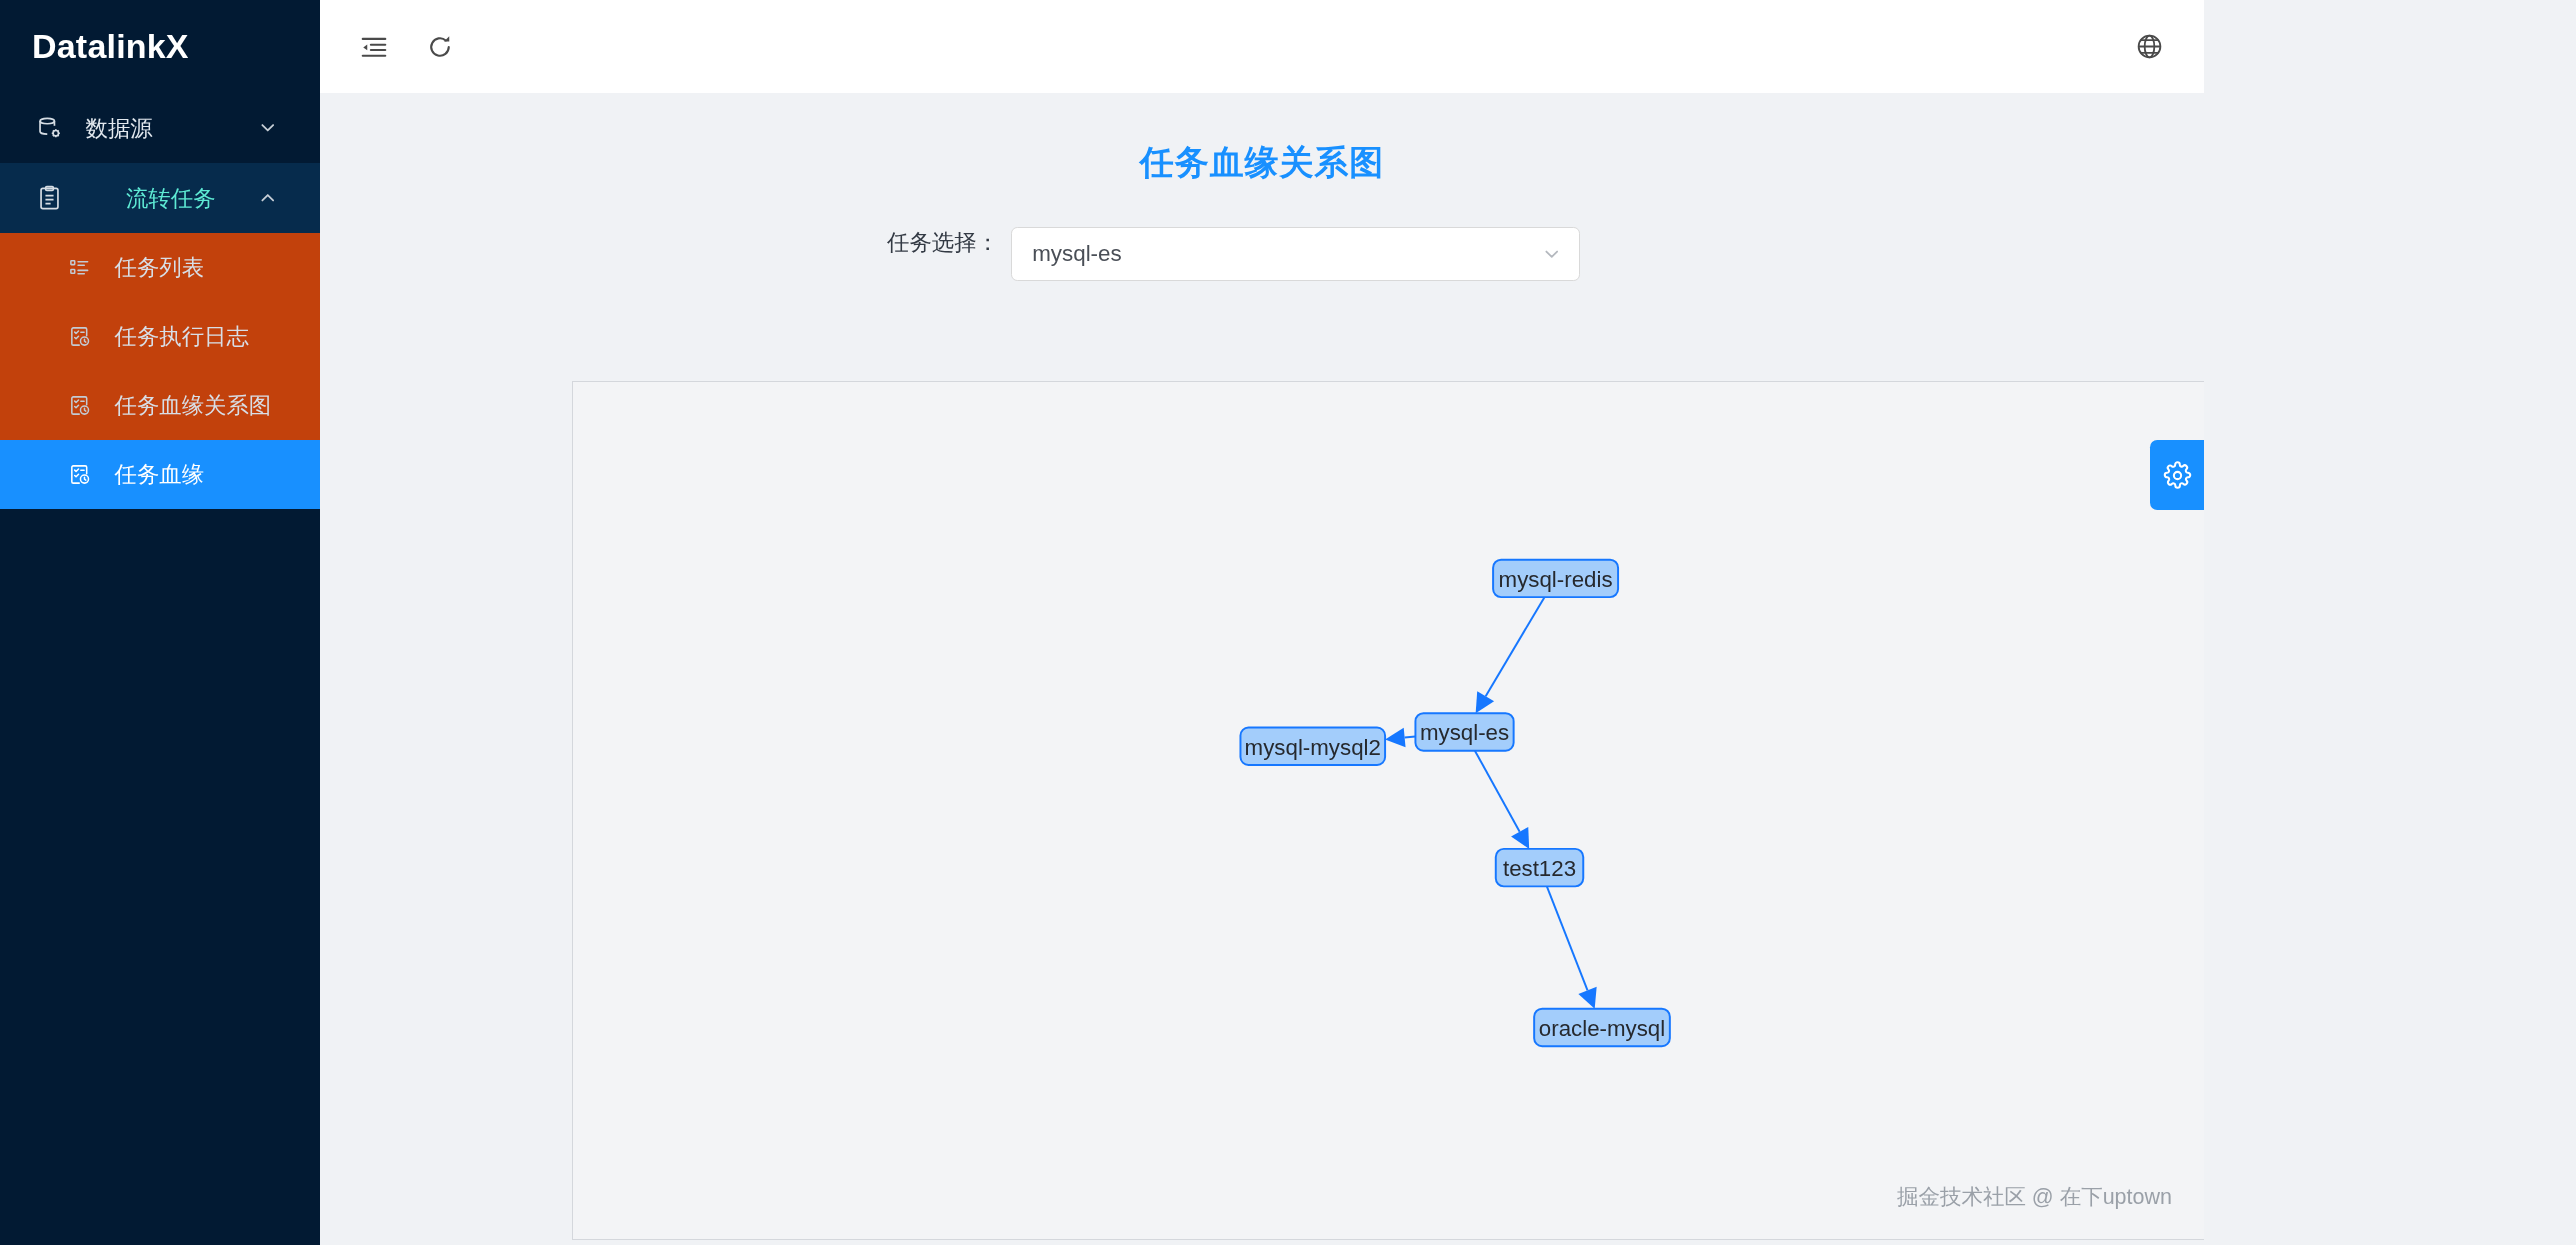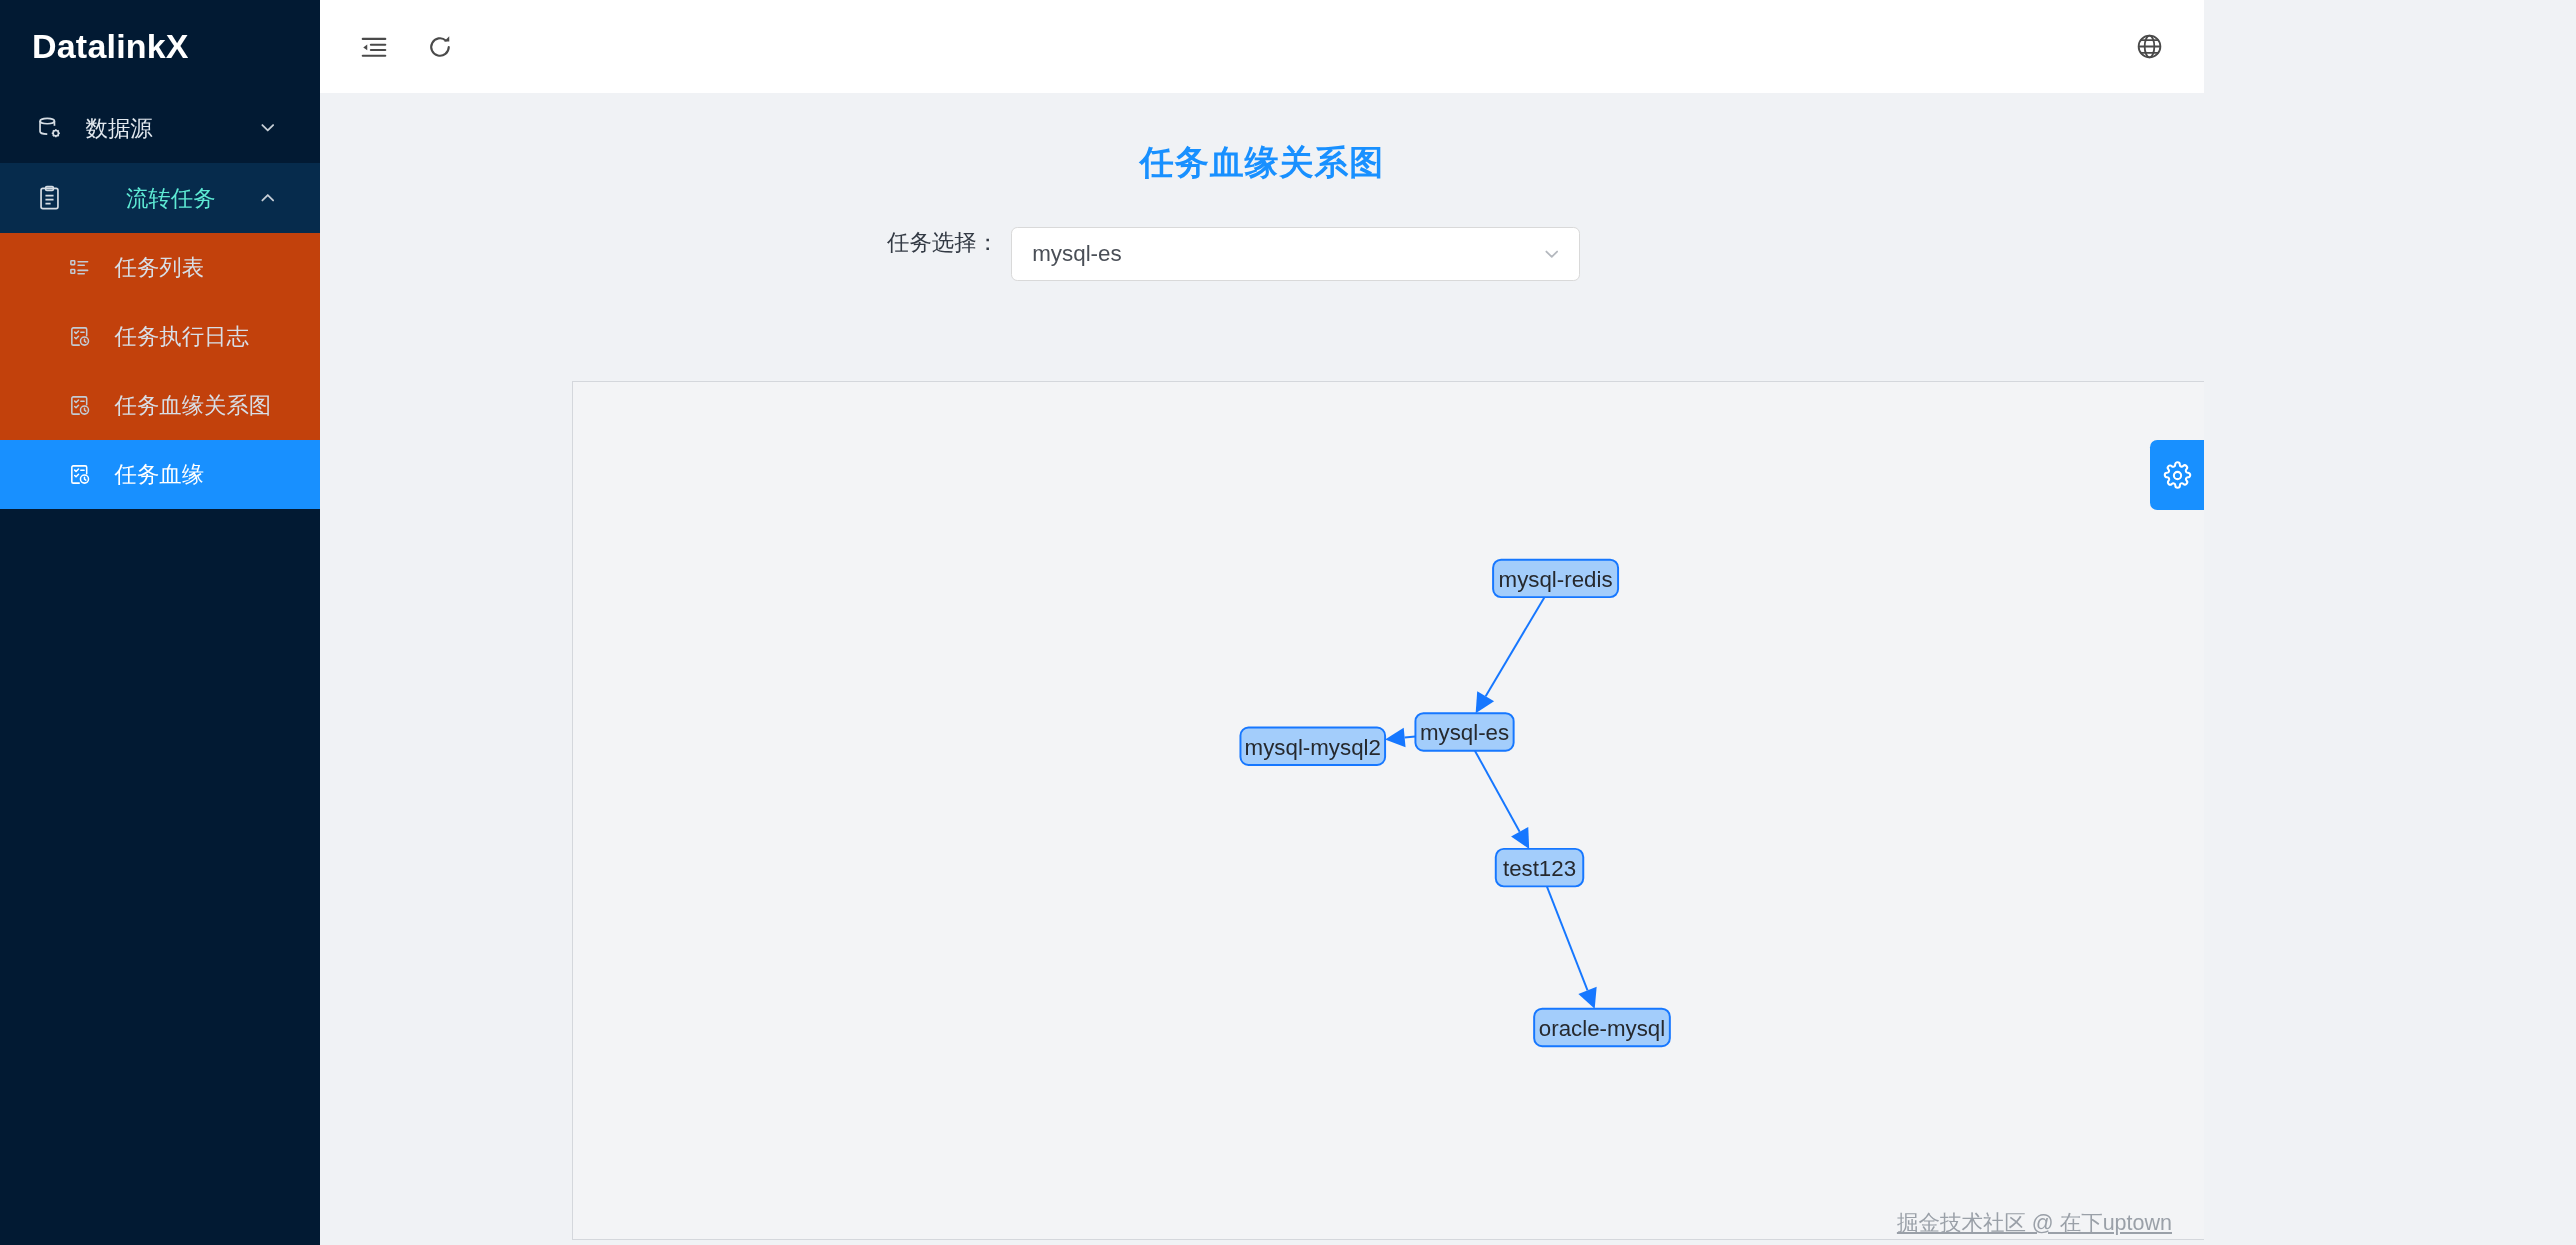--- a/index.html
+++ b/index.html
@@ -232,26 +232,25 @@
     display: flex;
     align-items: center;
     justify-content: center;
     color: #ffffff;
     cursor: pointer;
     z-index: 30;
   }
   #watermark {
     position: absolute;
     right: 32px;
-    bottom: 8px;
+    bottom: 34px;
     font-size: 21.5px;
     color: #9aa0a8;
     white-space: nowrap;
     user-select: none;
-    text-decoration: underline;
   }
 </style>
 </head>
 <body>
 
 <div id="app">
 
   <aside id="sidebar">
 
     <div id="brand">

